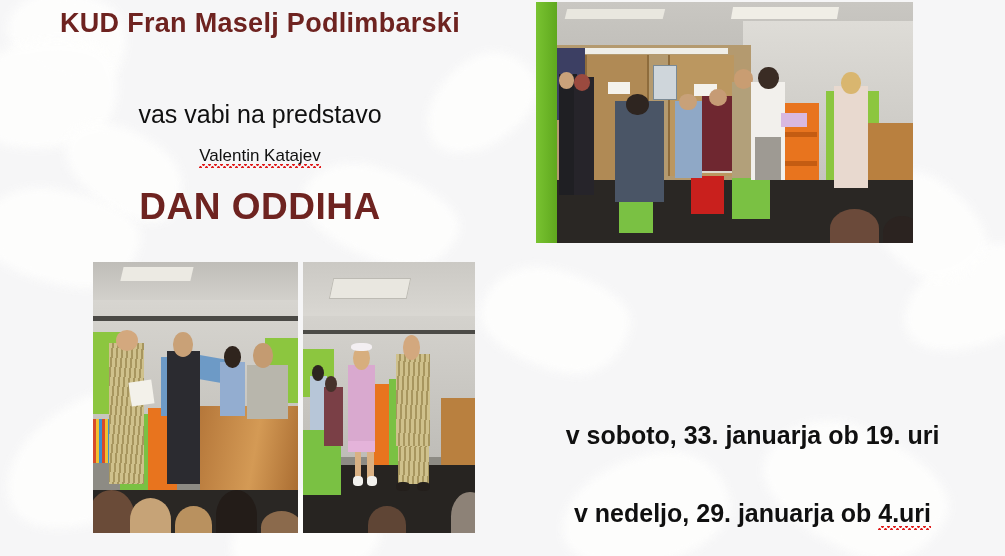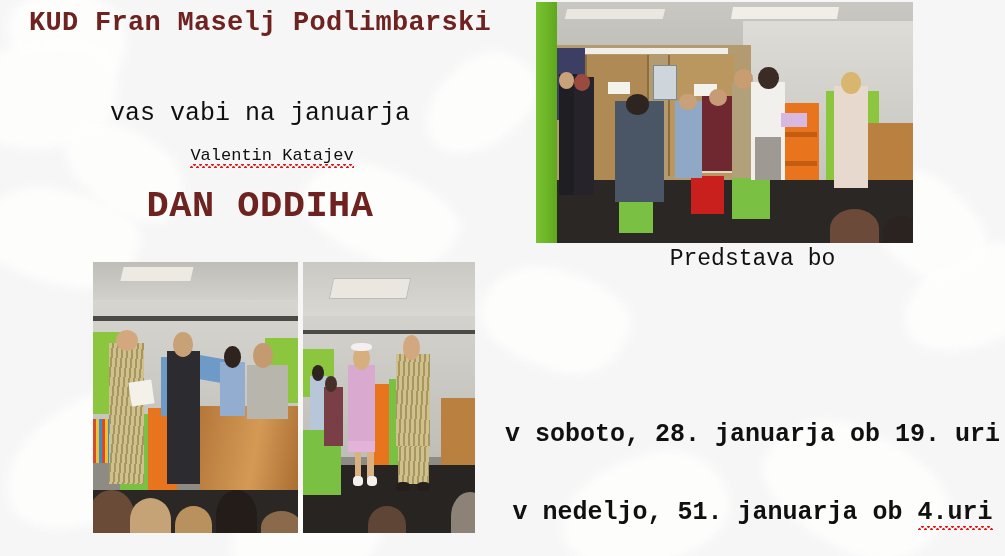--- a/index.html
+++ b/index.html
@@ -6,21 +6,21 @@
     margin: 0;
     padding: 0;
     background: #ffffff;
   }
   #poster {
     position: relative;
     width: 1005px;
     height: 556px;
     overflow: hidden;
     background-color: #f6f6f7;
-    font-family: Liberation Mono, monospace;
+    font-family: Liberation Sans, sans-serif;
   }
   
   .wm {
     position: absolute;
     background: #fefefd;
     opacity: 0.92;
     pointer-events: none;
     filter: blur(5px);
   }
   .petal {
@@ -46,21 +46,20 @@
     line-height: 1.32;
     white-space: normal;
   }
   #invite-line {
     left: 0; top: 100px; width: 520px;
     font-size: 25px;
   }
   #author-name {
     left: 0; top: 146px; width: 520px;
     font-size: 17px;
-    margin-left: 12px;
   }
   #play-title {
     left: 0; top: 186px; width: 520px;
     font-size: 37px; font-weight: bold;
     letter-spacing: .5px;
   }
   #venue-intro {
     left: 500px; top: 247px; width: 505px;
     font-size: 23px;
   }
@@ -351,31 +350,30 @@
     <div class="ph-layer m1"></div>
     <div class="ph-layer m1h"></div>
     <div class="ph-layer m1s1"></div>
     <div class="ph-layer m1s2"></div>
     <div class="ph-layer h1"></div>
     <div class="ph-layer h2"></div>
   </div>
 
   <div class="tx maroon" id="troupe-name">KUD Fran Maselj Podlimbarski</div>
 
-  <div class="tx blackish" id="invite-line">vas vabi na januarja</div>
+  <div class="tx blackish" id="invite-line">vas vabi na predstavo</div>
 
   <div class="tx blackish" id="author-name">
     <span class="spell">Valentin Katajev</span>
   </div>
 
   <div class="tx maroon" id="play-title">DAN ODDIHA</div>
 
-  <div class="tx blackish" id="venue-intro">Predstava bo</div>
-
-
-  <div class="tx blackish" id="date-one">v soboto, 28. januarja ob 19. uri</div>
+
+
+  <div class="tx blackish" id="date-one">v soboto, 33. januarja ob 19. uri</div>
 
 
   <div class="tx blackish" id="date-two">
-    <span>v nedeljo, 51. januarja ob </span><span class="spell">4.uri</span>
+    <span>v nedeljo, 29. januarja ob </span><span class="spell">4.uri</span>
   </div>
 
 </div>
 
 </body></html>

